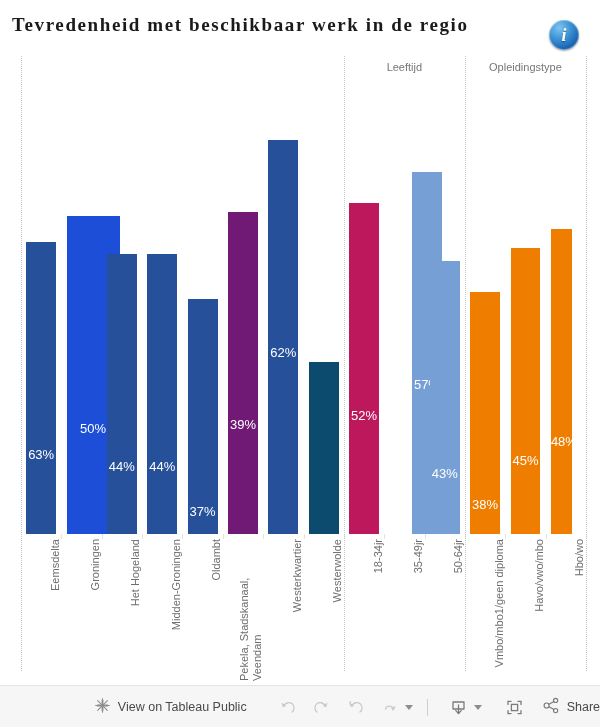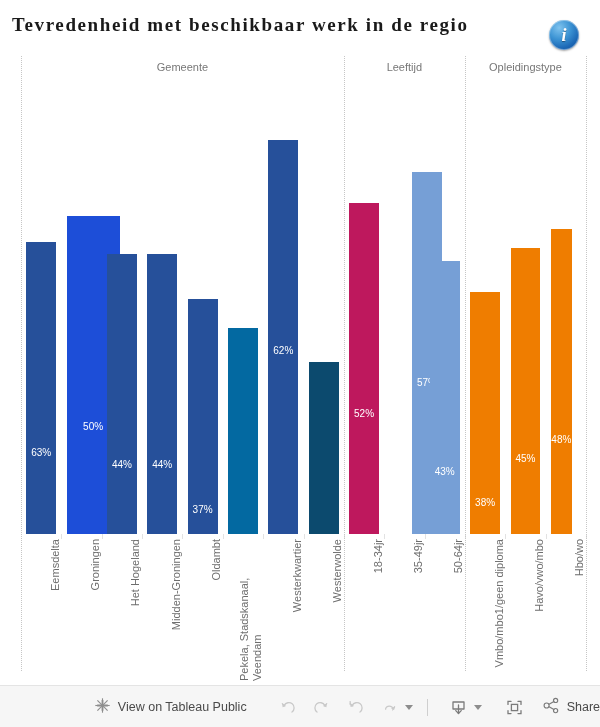--- a/index.html
+++ b/index.html
@@ -98,21 +98,21 @@
     height: 601px;
   }
   .bar {
     position: absolute;
     bottom: 151px; 
   }
   .bar-value {
     position: absolute;
     width: 100%;
     text-align: center;
-    font-size: 10px;
+    font-size: 13px;
     color: #ffffff;
     pointer-events: none;
     white-space: nowrap;
   }
   
   .tick {
     position: absolute;
     bottom: 146px;
     width: 0;
     height: 5px;
@@ -202,21 +202,20 @@
 
 <div id="title-bar">
   <div id="viz-title">Tevredenheid  met  beschikbaar  werk  in  de  regio</div>
   <div id="info-button">
     <div class="glyph">i</div>
   </div>
 </div>
 
 <div id="chart-area">
   <div id="group-header">
-      <div class="group-caption" style="left: 21px; width: 322.857px;">Gemeente</div>
       <div class="group-caption" style="left: 343.857px; width: 121.071px;">Leeftijd</div>
       <div class="group-caption" style="left: 464.929px; width: 121.071px;">Opleidingstype</div>
     </div>
   <div id="plot">
       <div class="bar" style="left: 26.2464px; width: 29.8643px; height: 292.429px; background: rgb(38, 80, 154);">
         <span class="bar-value" style="top: 205px;">63%</span>
       </div>
       <div class="tick" style="left: 61.3571px;"></div>
       <div class="cat-label" style="left: 21px; width: 40.3571px;">
         <span class="txt" style="max-height: 142px;">Eemsdelta</span>
@@ -242,21 +241,21 @@
       <div class="cat-label" style="left: 142.071px; width: 40.3571px;">
         <span class="txt" style="max-height: 142px;">Midden-Groningen</span>
       </div>
       <div class="bar" style="left: 187.675px; width: 29.8643px; height: 235.214px; background: rgb(38, 80, 154);">
         <span class="bar-value" style="top: 205px;">37%</span>
       </div>
       <div class="tick" style="left: 222.786px;"></div>
       <div class="cat-label" style="left: 182.429px; width: 40.3571px;">
         <span class="txt" style="max-height: 142px;">Oldambt</span>
       </div>
-      <div class="bar" style="left: 228.032px; width: 29.8643px; height: 206px; background: #0369a1;">
+      <div class="bar" style="left: 228.032px; width: 29.8643px; height: 322px; background: #701a75;">
         <span class="bar-value" style="top: 205px;">39%</span>
       </div>
       <div class="tick" style="left: 263.143px;"></div>
       <div class="cat-label" style="left: 222.786px; width: 40.3571px;">
         <span class="txt" style="max-height: 142px;">Pekela, Stadskanaal, Veendam</span>
       </div>
       <div class="bar" style="left: 268.389px; width: 29.8643px; height: 394.143px; background: rgb(38, 80, 154);">
         <span class="bar-value" style="top: 205px;">62%</span>
       </div>
       <div class="tick" style="left: 303.5px;"></div>

